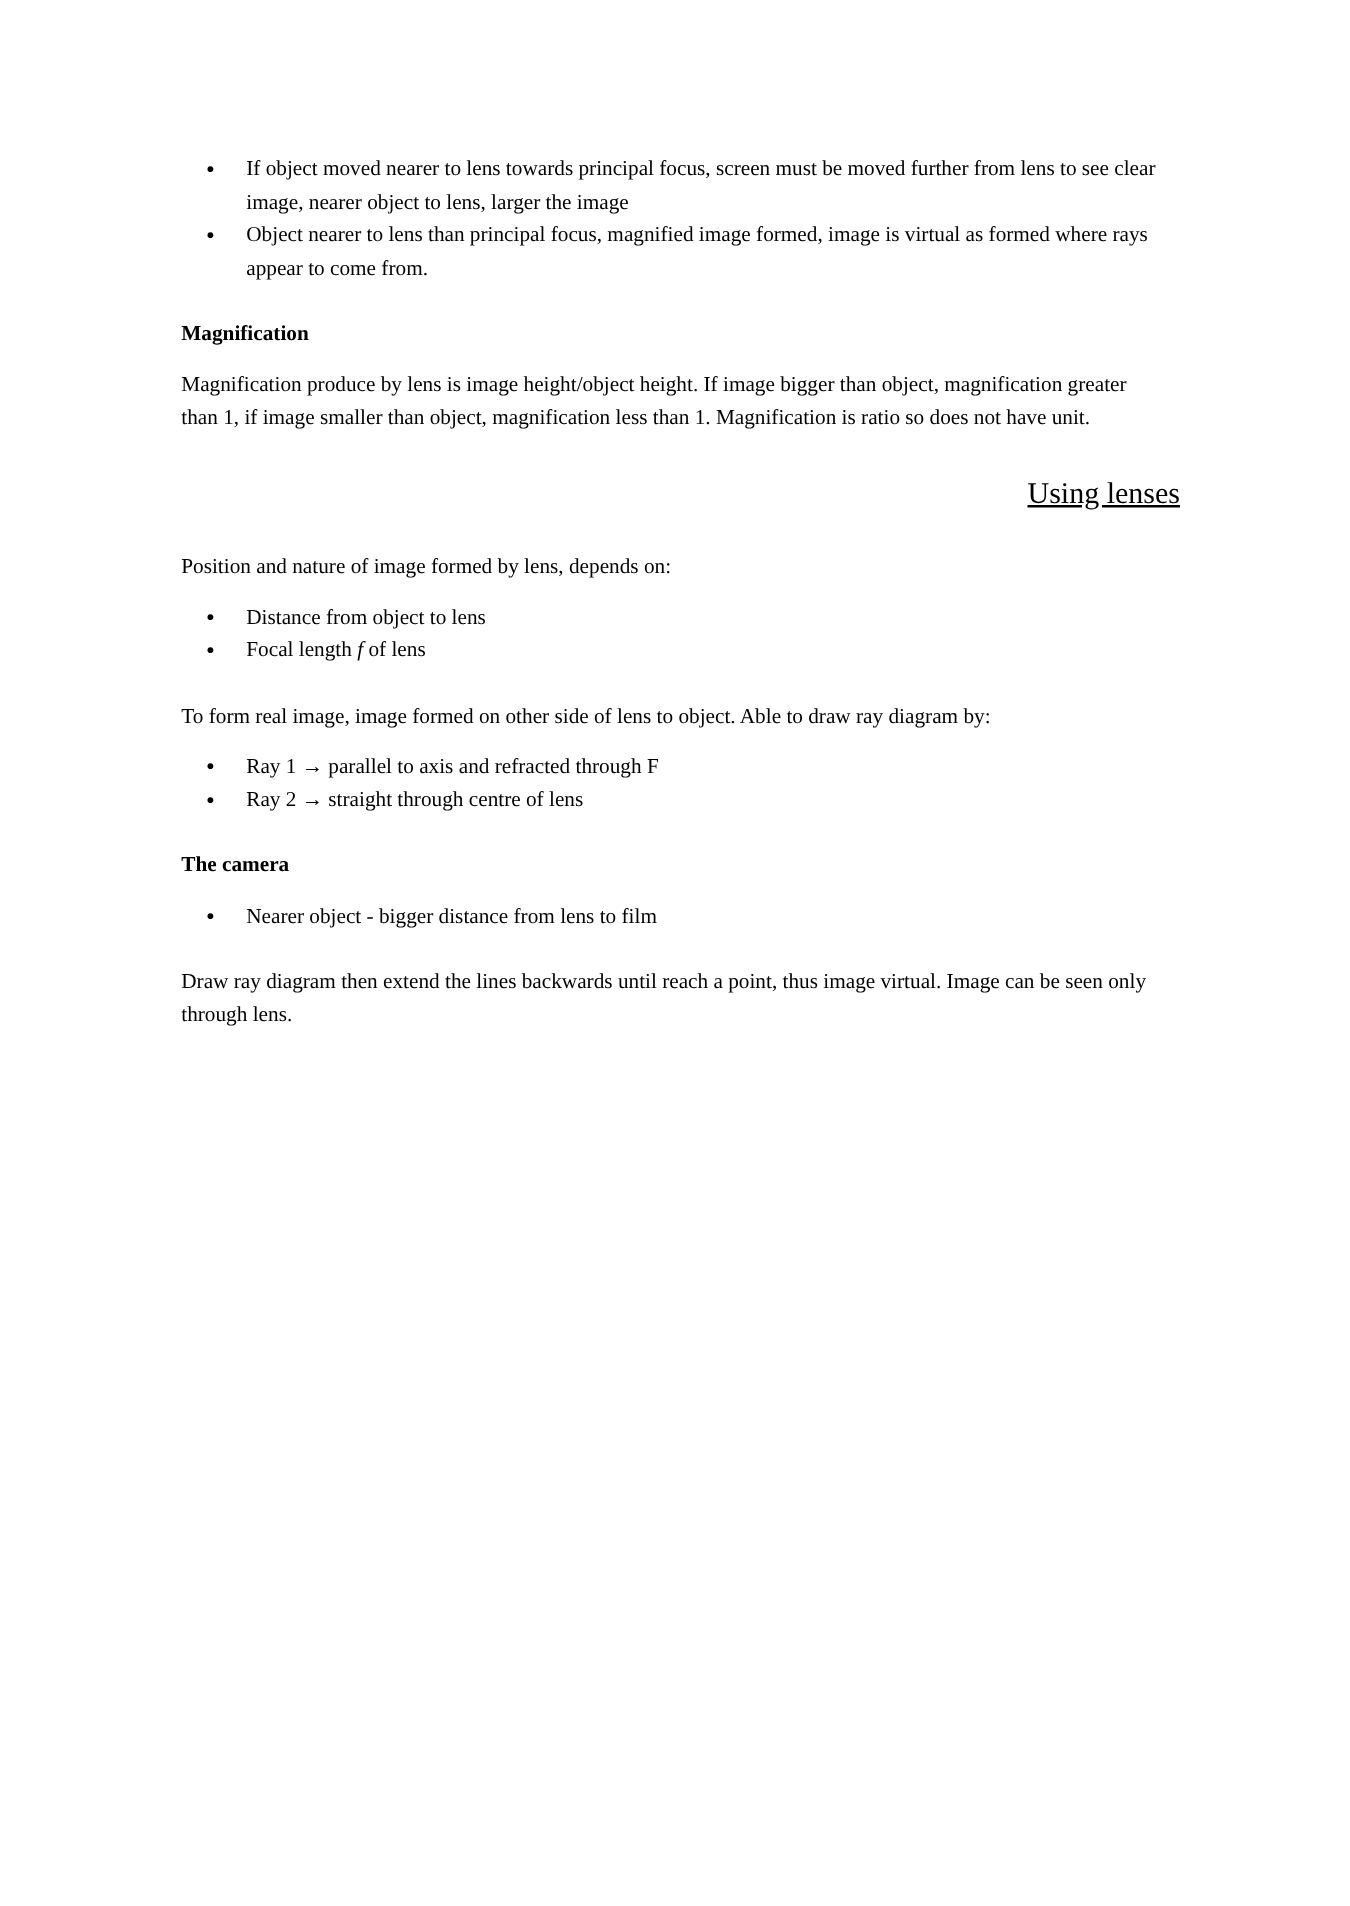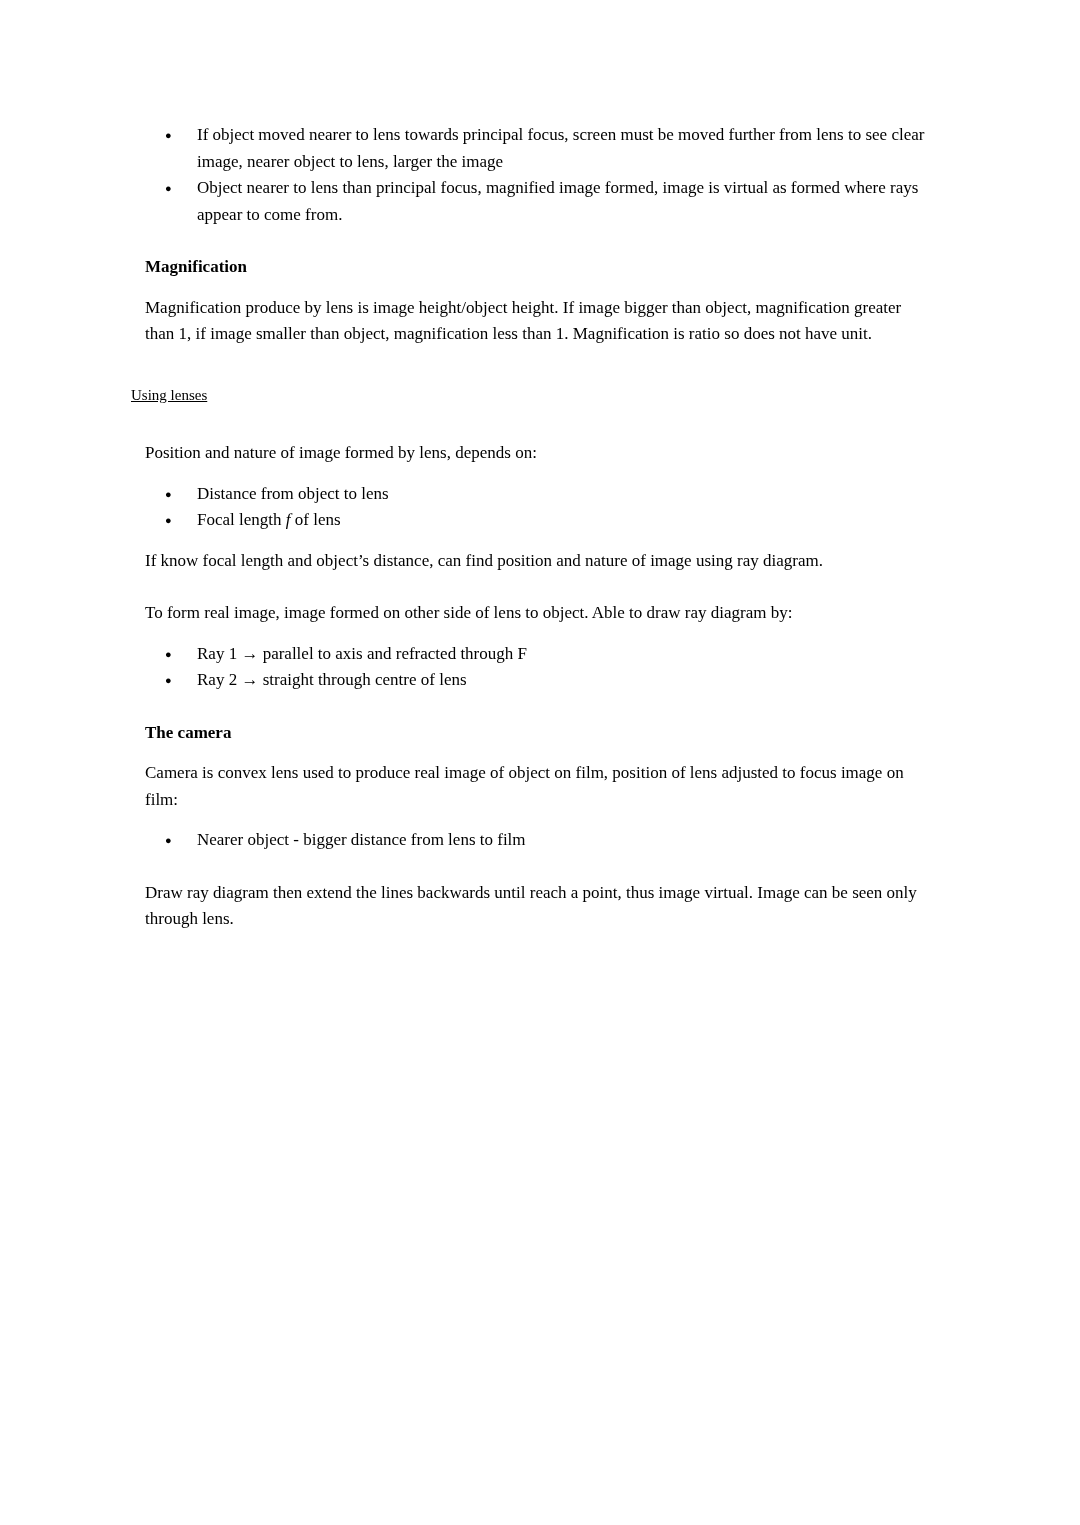--- a/index.html
+++ b/index.html
@@ -42,23 +42,23 @@
     position: absolute;
     left: -32px;
     top: 0;
     font-size: 11px;
     line-height: 26.5px;
   }
   .section {
     margin-top: 26px;
   }
   .center-title {
-    text-align: left;
+    text-align: right;
     margin: 34px 0 32px 0;
-    font-size: 15px;
+    font-size: 24px;
   }
   .center-title span {
     text-decoration: underline;
   }
   .var-f {
     font-style: italic;
   }
 </style>
 </head>
 <body>
@@ -76,34 +76,32 @@
   </div>
 
   <h3 class="center-title" style="font-weight: normal;"><span>Using lenses</span></h3>
 
   <div>
     <p>Position and nature of image formed by lens, depends on:</p>
     <ul class="bullets">
       <li><span>Distance from object to lens</span></li>
       <li><span>Focal length </span><span class="var-f">f</span><span> of lens</span></li>
     </ul>
-    <p>If know focal length and object’s distance, can find position and nature of image using ray diagram.</p>
   </div>
 
   <div class="section">
     <p>To form real image, image formed on other side of lens to object. Able to draw ray diagram by:</p>
     <ul class="bullets">
       <li><span>Ray 1 → parallel to axis and refracted through F</span></li>
       <li><span>Ray 2 → straight through centre of lens</span></li>
     </ul>
   </div>
 
   <div class="section">
     <h3>The camera</h3>
-    <p>Camera is convex lens used to produce real image of object on film, position of lens adjusted to focus image on film:</p>
     <ul class="bullets">
       <li><span>Nearer object - bigger distance from lens to film</span></li>
     </ul>
   </div>
 
   <div class="section">
     <p>Draw ray diagram then extend the lines backwards until reach a point, thus image virtual. Image can be seen only through lens.</p>
   </div>
 
 </div>

